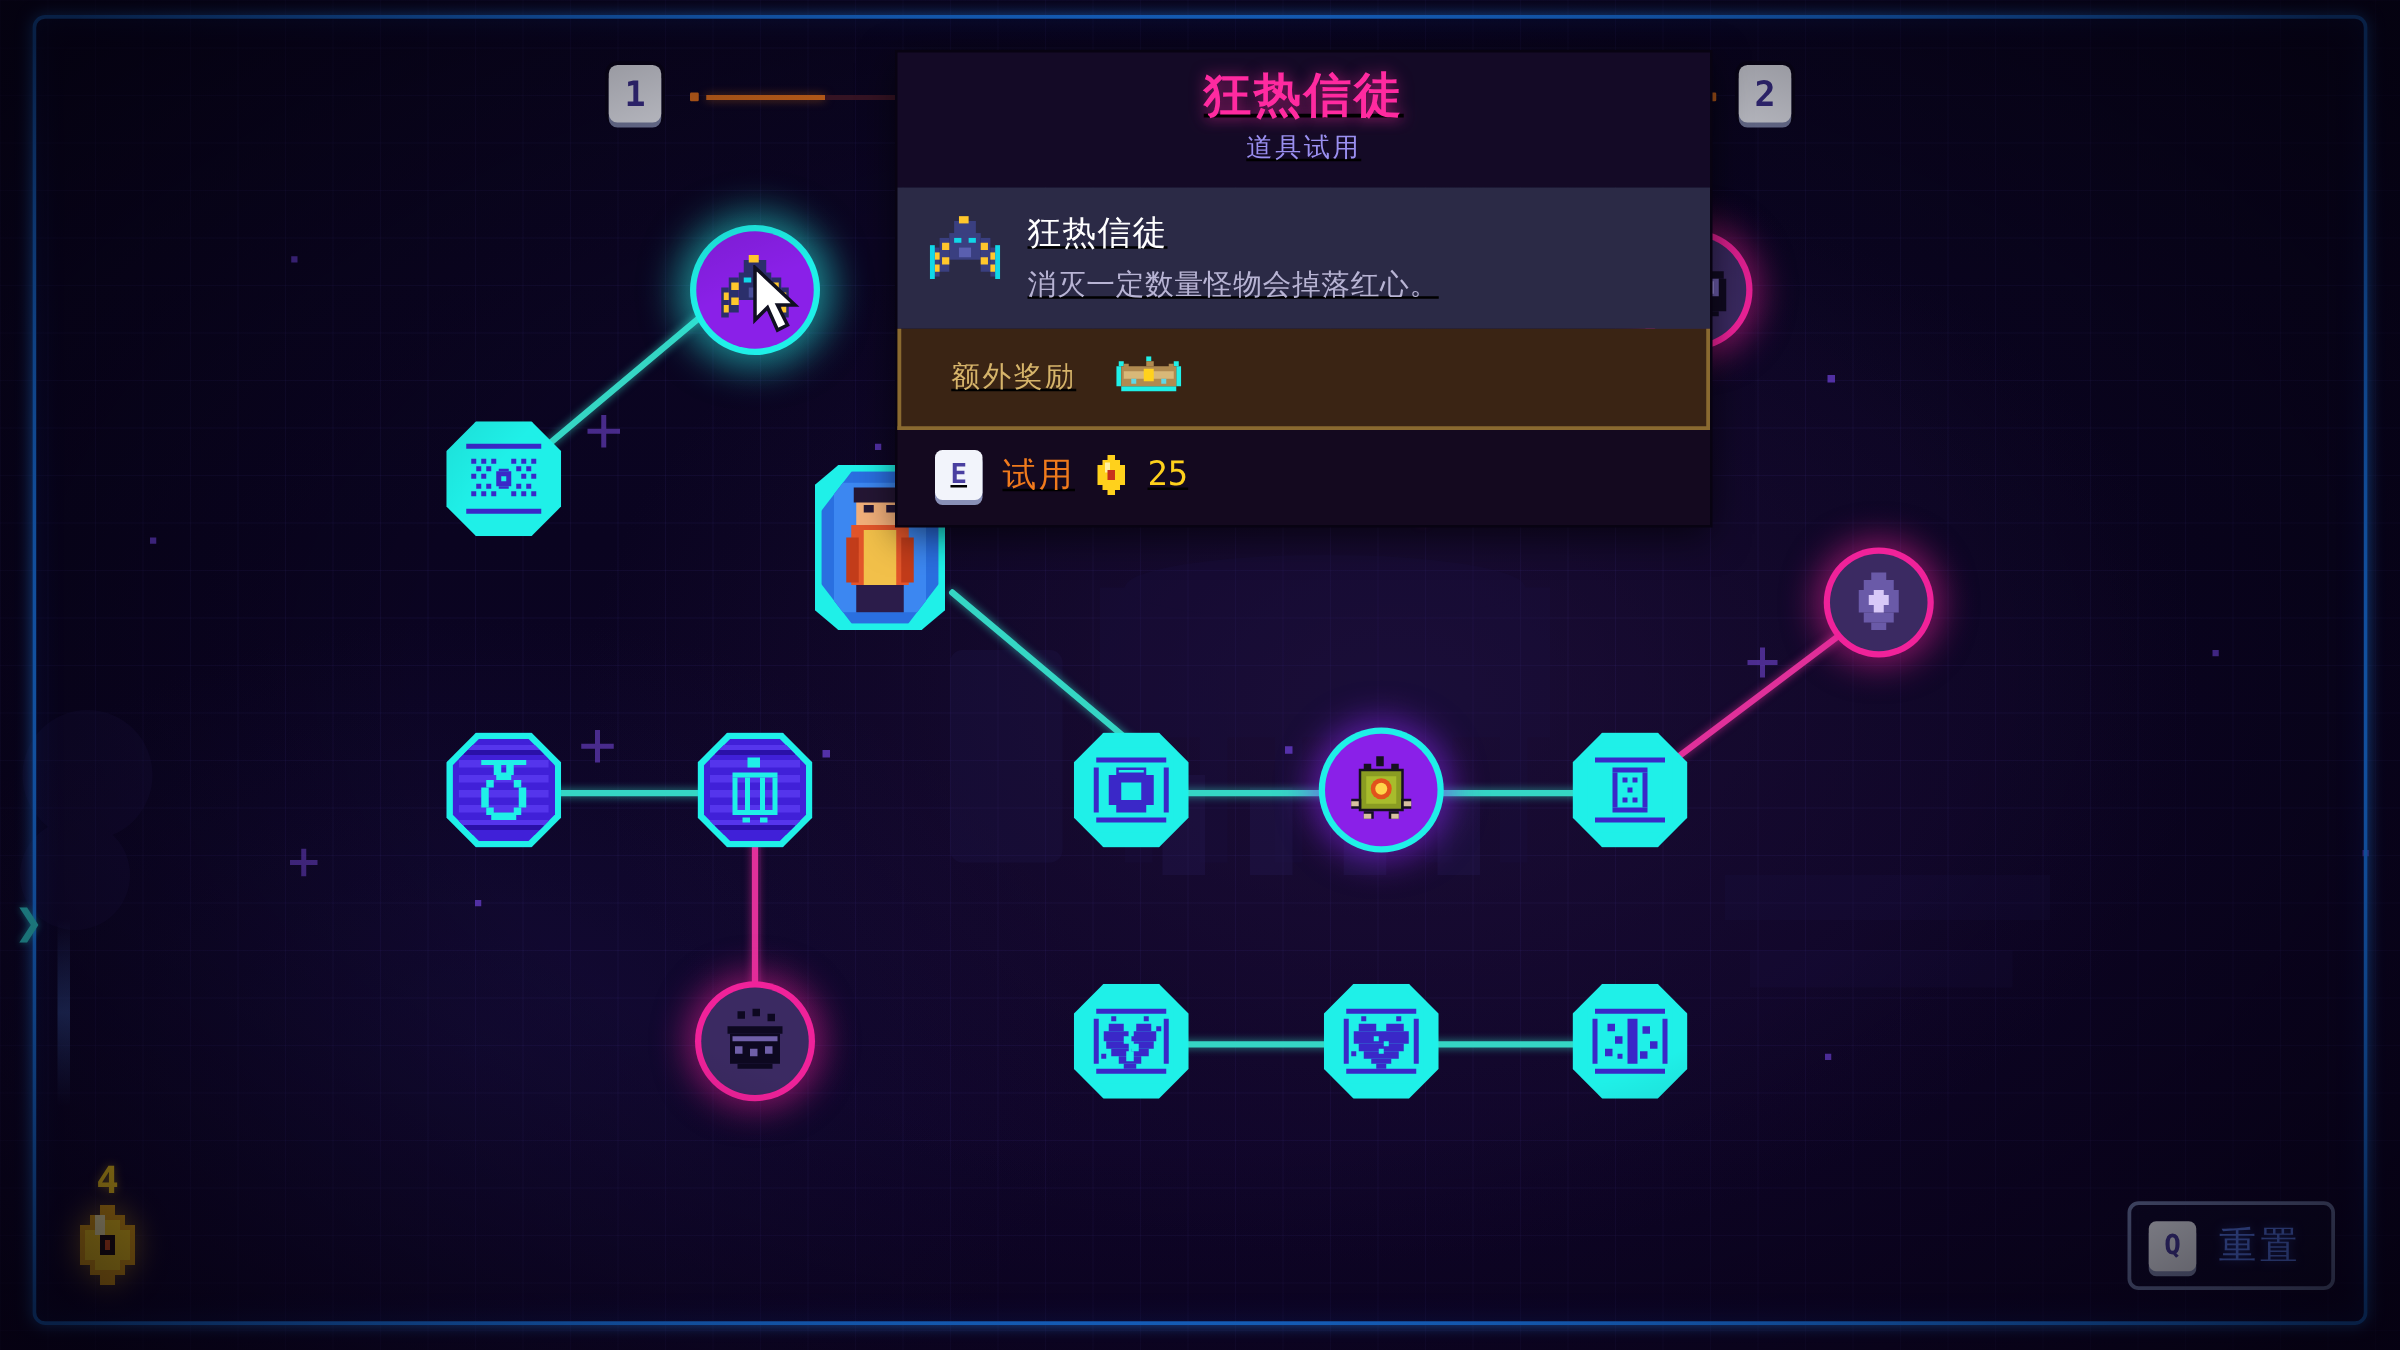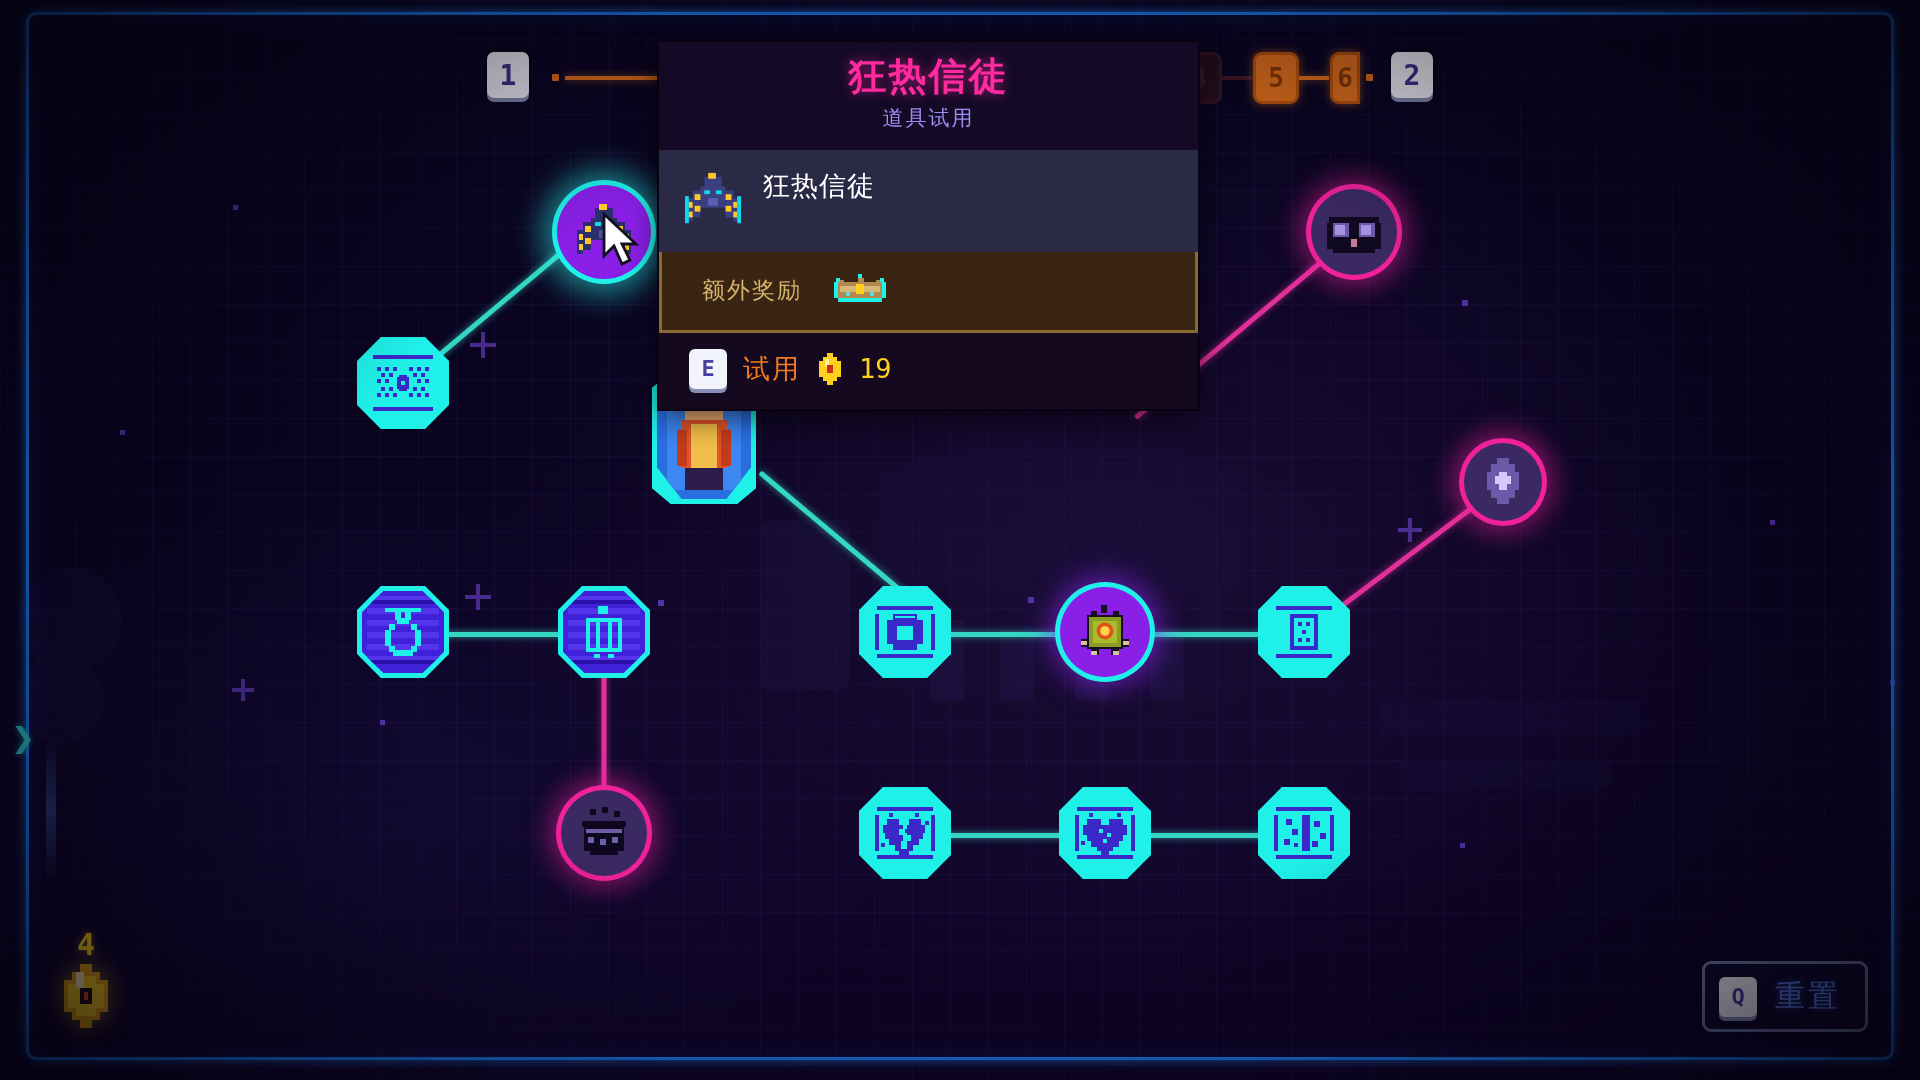--- a/index.html
+++ b/index.html
@@ -124,24 +124,25 @@
   }
   .oct .inner{ clip-path:polygon(26% 0,74% 0,100% 26%,100% 74%,74% 100%,26% 100%,0 74%,0 26%); }
   .circ .inner{ border-radius:50%; }
   .oct.cyan .inner{ background:#1ff0e8; }
 
   
   .nsvg{ position:relative; z-index:4; image-rendering:pixelated; }
 
   
   #tooltip{
-    position:absolute; left:659px; top:42px; width:539px;
+    position:absolute; left:718px; top:42px; width:650px;
     z-index:60;
     box-shadow:0 0 0 2px #080312, 0 8px 30px rgba(0,0,0,.65);
     font-family:"DejaVu Sans","Liberation Sans",sans-serif;
+    text-decoration:underline;
   }
   #tt-head{
     background:#140a26; padding:14px 0 18px; text-align:center;
   }
   #tt-title{
     color:#ff2aa0; font-size:38px; font-weight:bold; letter-spacing:2px;
     text-shadow:0 0 12px rgba(255,42,160,.55); line-height:1.1;
   }
   #tt-sub{ color:#9a8ff0; font-size:21px; margin-top:6px; letter-spacing:2px; }
 
@@ -735,20 +736,21 @@
             <rect x="12" y="10" width="3" height="2"></rect>
               <rect x="18" y="10" width="3" height="2"></rect>
             <rect x="2" y="13" width="2" height="14"></rect>
               <rect x="29" y="13" width="2" height="14"></rect>
           </g>
           <rect x="14" y="14" width="5" height="4" fill="#5a5fb0"></rect>
         </svg>
       </div>
       <div>
         <div id="tt-item-name">狂热信徒</div>
+        <div id="tt-item-desc">消灭一定数量怪物会掉落红心。</div>
       </div>
     </div>
 
     <div id="tt-reward">
       <div id="tt-reward-label">额外奖励</div>
       <div>
         <svg width="52" height="30" viewBox="0 0 26 15" style="image-rendering:pixelated">
           <g fill="#1ff0e8">
             <rect x="1" y="2" width="2" height="2"></rect>
               <rect x="12" y="0" width="2" height="2"></rect>
@@ -786,21 +788,21 @@
           <rect x="3" y="2" width="7" height="2"></rect>
           <rect x="1" y="4" width="11" height="8"></rect>
           <rect x="3" y="12" width="7" height="2"></rect>
           <rect x="5" y="14" width="3" height="2"></rect>
         </g>
         <g fill="#fff0a0">
           <rect x="4" y="3" width="2" height="4"></rect>
         </g>
         <rect x="5" y="6" width="3" height="4" fill="#c8301c"></rect>
       </svg>
-      <div id="tt-cost">19</div>
+      <div id="tt-cost">25</div>
     </div>
   </div>
 
   <svg id="cursor" width="44" height="56" viewBox="0 0 22 28">
     <polygon points="2,1 2,22 7,17 11,26 15,24 11,16 18,16" fill="#ffffff" stroke="#101020" stroke-width="1.4" stroke-linejoin="miter"></polygon>
   </svg>
 
   <div id="currency">
     <div id="cur-amount">4</div>
     <div id="cur-gem">

